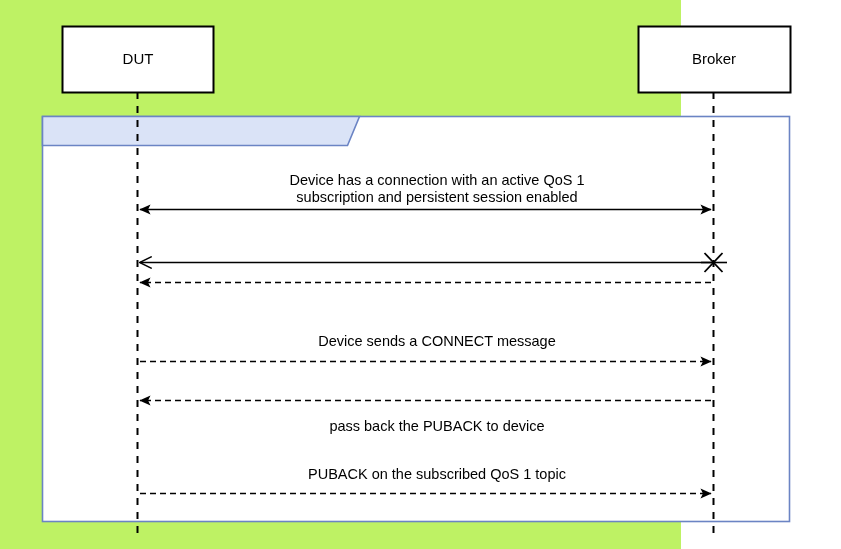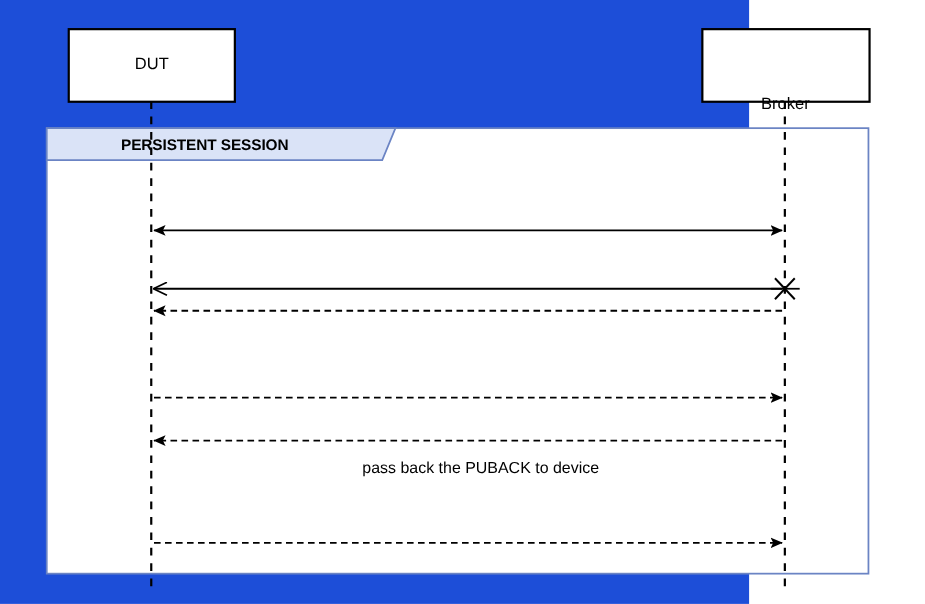--- a/index.html
+++ b/index.html
@@ -2,21 +2,21 @@
 <html><head>
 <meta charset="utf-8">
 <style>
   html,body{margin:0;padding:0;background:#ffffff;}
   body{
     width:841px;height:549px;
     font-family:"Liberation Sans","DejaVu Sans",sans-serif;
     -webkit-font-smoothing:antialiased;
     overflow:hidden;
   }
-  #canvas{position:relative;width:681px;height:549px;background:#1d4ed8;}
+  #canvas{position:relative;width:681px;height:549px;background:#bef264;}
   #canvas svg{position:absolute;left:0;top:0;}
 
   .lbl{
     position:absolute;
     text-align:center;
     color:#000;
     white-space:pre;
     line-height:17px;
     pointer-events:none;
   }
@@ -83,24 +83,27 @@
 
     <line x1="140" y1="361.5" x2="711" y2="361.5" stroke="#000000" stroke-width="1.6" stroke-dasharray="6,4" marker-end="url(#arrowFilledRev)"></line>
 
     <line x1="711" y1="400.5" x2="140" y2="400.5" stroke="#000000" stroke-width="1.6" stroke-dasharray="6,4" marker-end="url(#arrowFilledRev)"></line>
 
     <line x1="140" y1="493.5" x2="711" y2="493.5" stroke="#000000" stroke-width="1.6" stroke-dasharray="6,4" marker-end="url(#arrowFilledRev)"></line>
   </svg>
 
   <div class="lbl actor-label" style="left:62px;top:50px;">DUT</div>
 
-  <div class="lbl actor-label" style="left:638px;top:50px;margin-top:36px;">Broker</div>
+  <div class="lbl actor-label" style="left:638px;top:50px;">Broker</div>
 
-  <div class="lbl frame-label" style="left:110px;top:123px;">PERSISTENT SESSION</div>
+
+  <div class="lbl msg-label" style="left:157px;top:172px;">Device has a connection with an active QoS 1
+subscription and persistent session enabled</div>
 
 
 
-
+  <div class="lbl msg-label" style="left:157px;top:333px;">Device sends a CONNECT message</div>
 
   <div class="lbl msg-label" style="left:157px;top:418px;">pass back the PUBACK to device</div>
 
+  <div class="lbl msg-label" style="left:157px;top:466px;">PUBACK on the subscribed QoS 1 topic</div>
 
 </div>
 
 </body></html>

